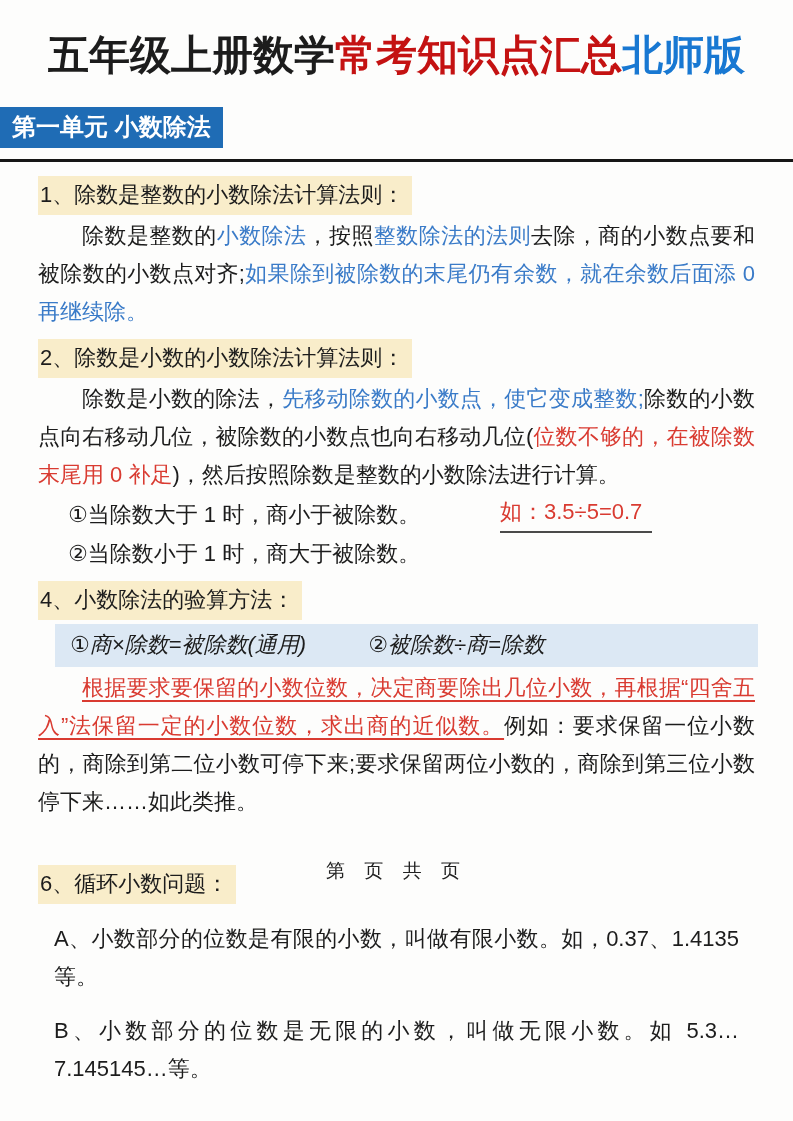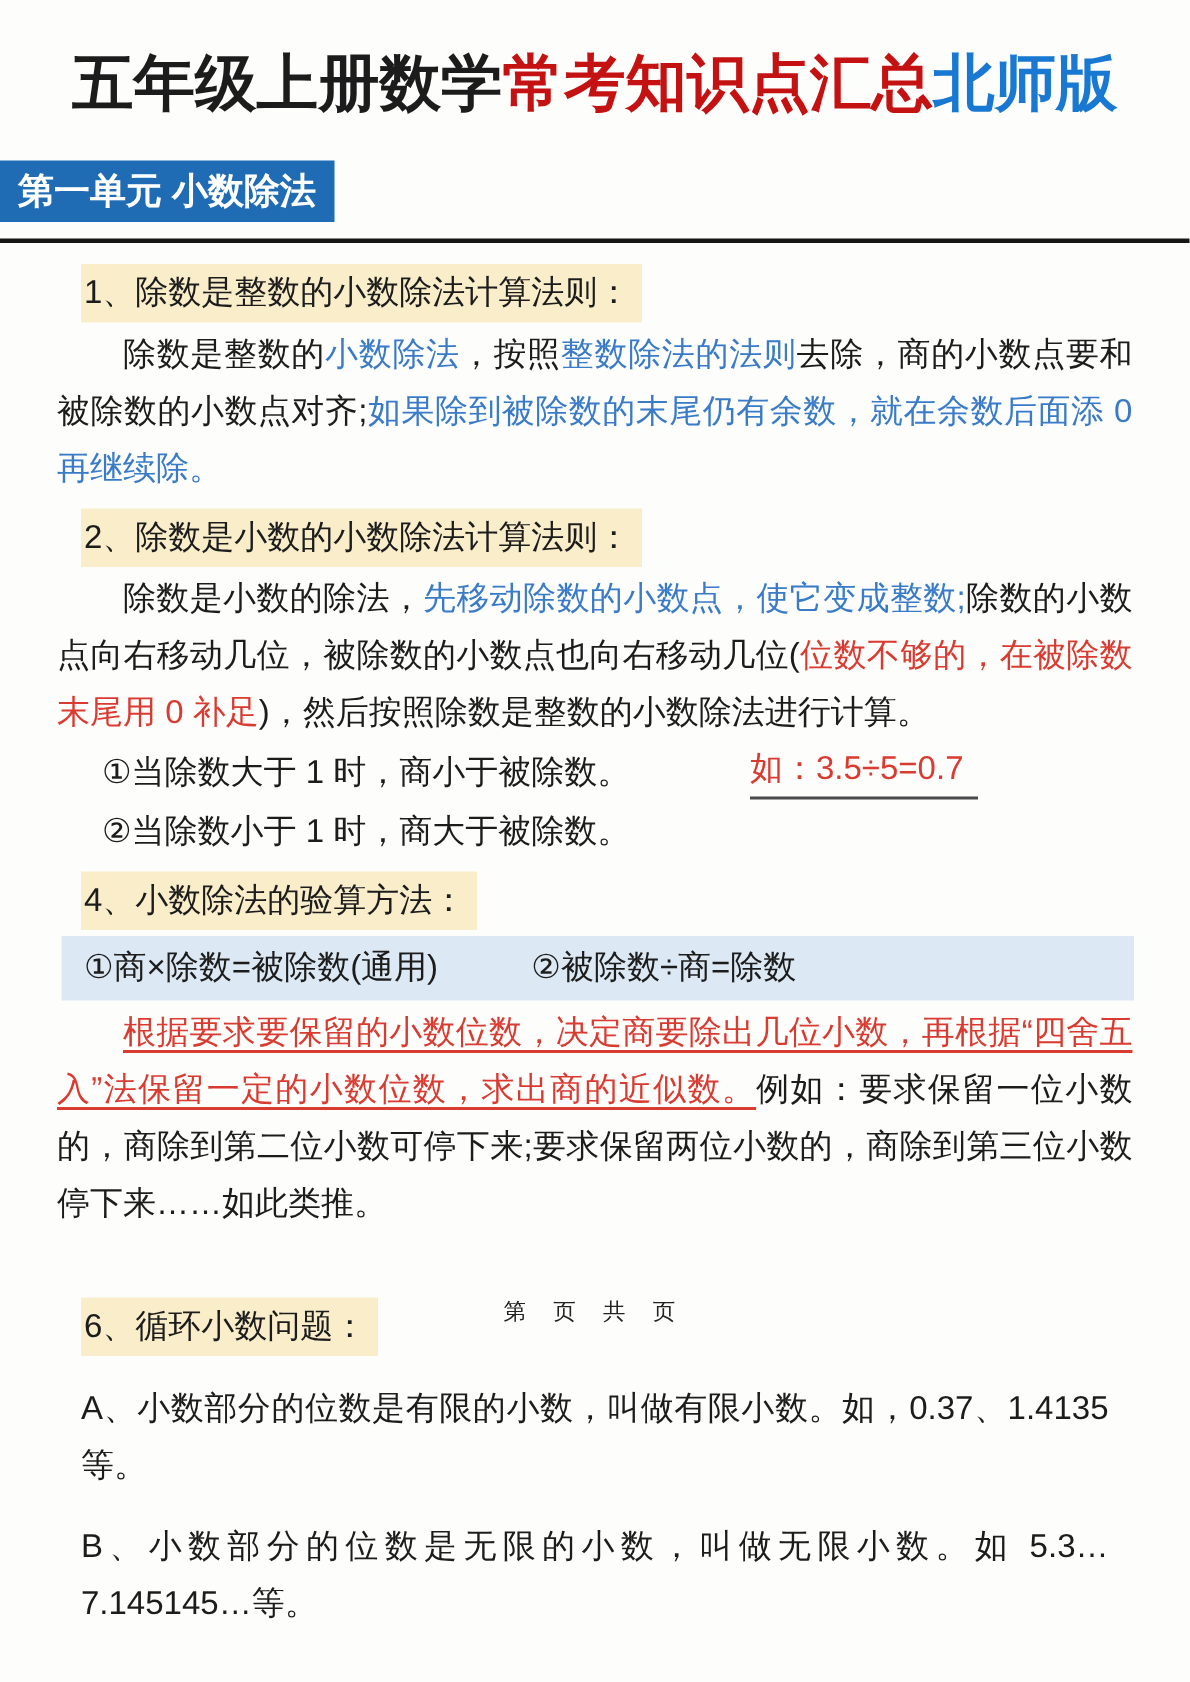--- a/index.html
+++ b/index.html
@@ -35,21 +35,21 @@
 
   .top-rule {
     border: none;
     border-top: 3px solid #161616;
     margin: 11px 0 0 0;
     width: 793px;
   }
 
   .content { padding: 6px 38px 0 38px; font-size: 22px; }
 
-  .sec-heading-wrap { margin: 8px 0 2px 16px; line-height: 34px; }
+  .sec-heading-wrap { margin: 8px 0 2px 0; line-height: 34px; }
   .sec-heading {
     display: inline-block;
     background: var(--highlight-yellow, #f9edca);
     padding: 2px 8px 3px 2px;
   }
 
   .para {
     line-height: 38px;
     text-align: justify;
     text-indent: 2em;
@@ -79,37 +79,38 @@
     position: absolute;
     left: 462px; top: 0;
     color: var(--text-red, #d93b31);
     border-bottom: 2px solid #4a4a4a;
     padding: 0 10px 3px 0;
     line-height: 32px;
   }
 
   .formula-row {
     background: var(--highlight-blue, #dce8f4);
-    margin-left: 3px;
+    margin-left: 17px;
     width: 688px;
-    padding: 4px 12px 5px 15px;
+    padding: 4px 0 5px 15px;
     line-height: 34px;
     margin-top: 4px;
+    font-style: italic;
   }
   .formula-2 { margin-left: 56px; }
 
   .section-6 { margin-top: 44px; }
   .abc-item { line-height: 38px; margin: 16px; text-align: justify; }
 
   .page-footer {
     position: absolute;
     left: 0; bottom: 18px;
     width: 100%;
     text-align: center;
-    font-size: 15px;
+    font-size: 19px;
     letter-spacing: 7px;
     color: #222;
   }
 </style>
 </head>
 <body>
 
 <div class="page">
 
   <div class="doc-title">

